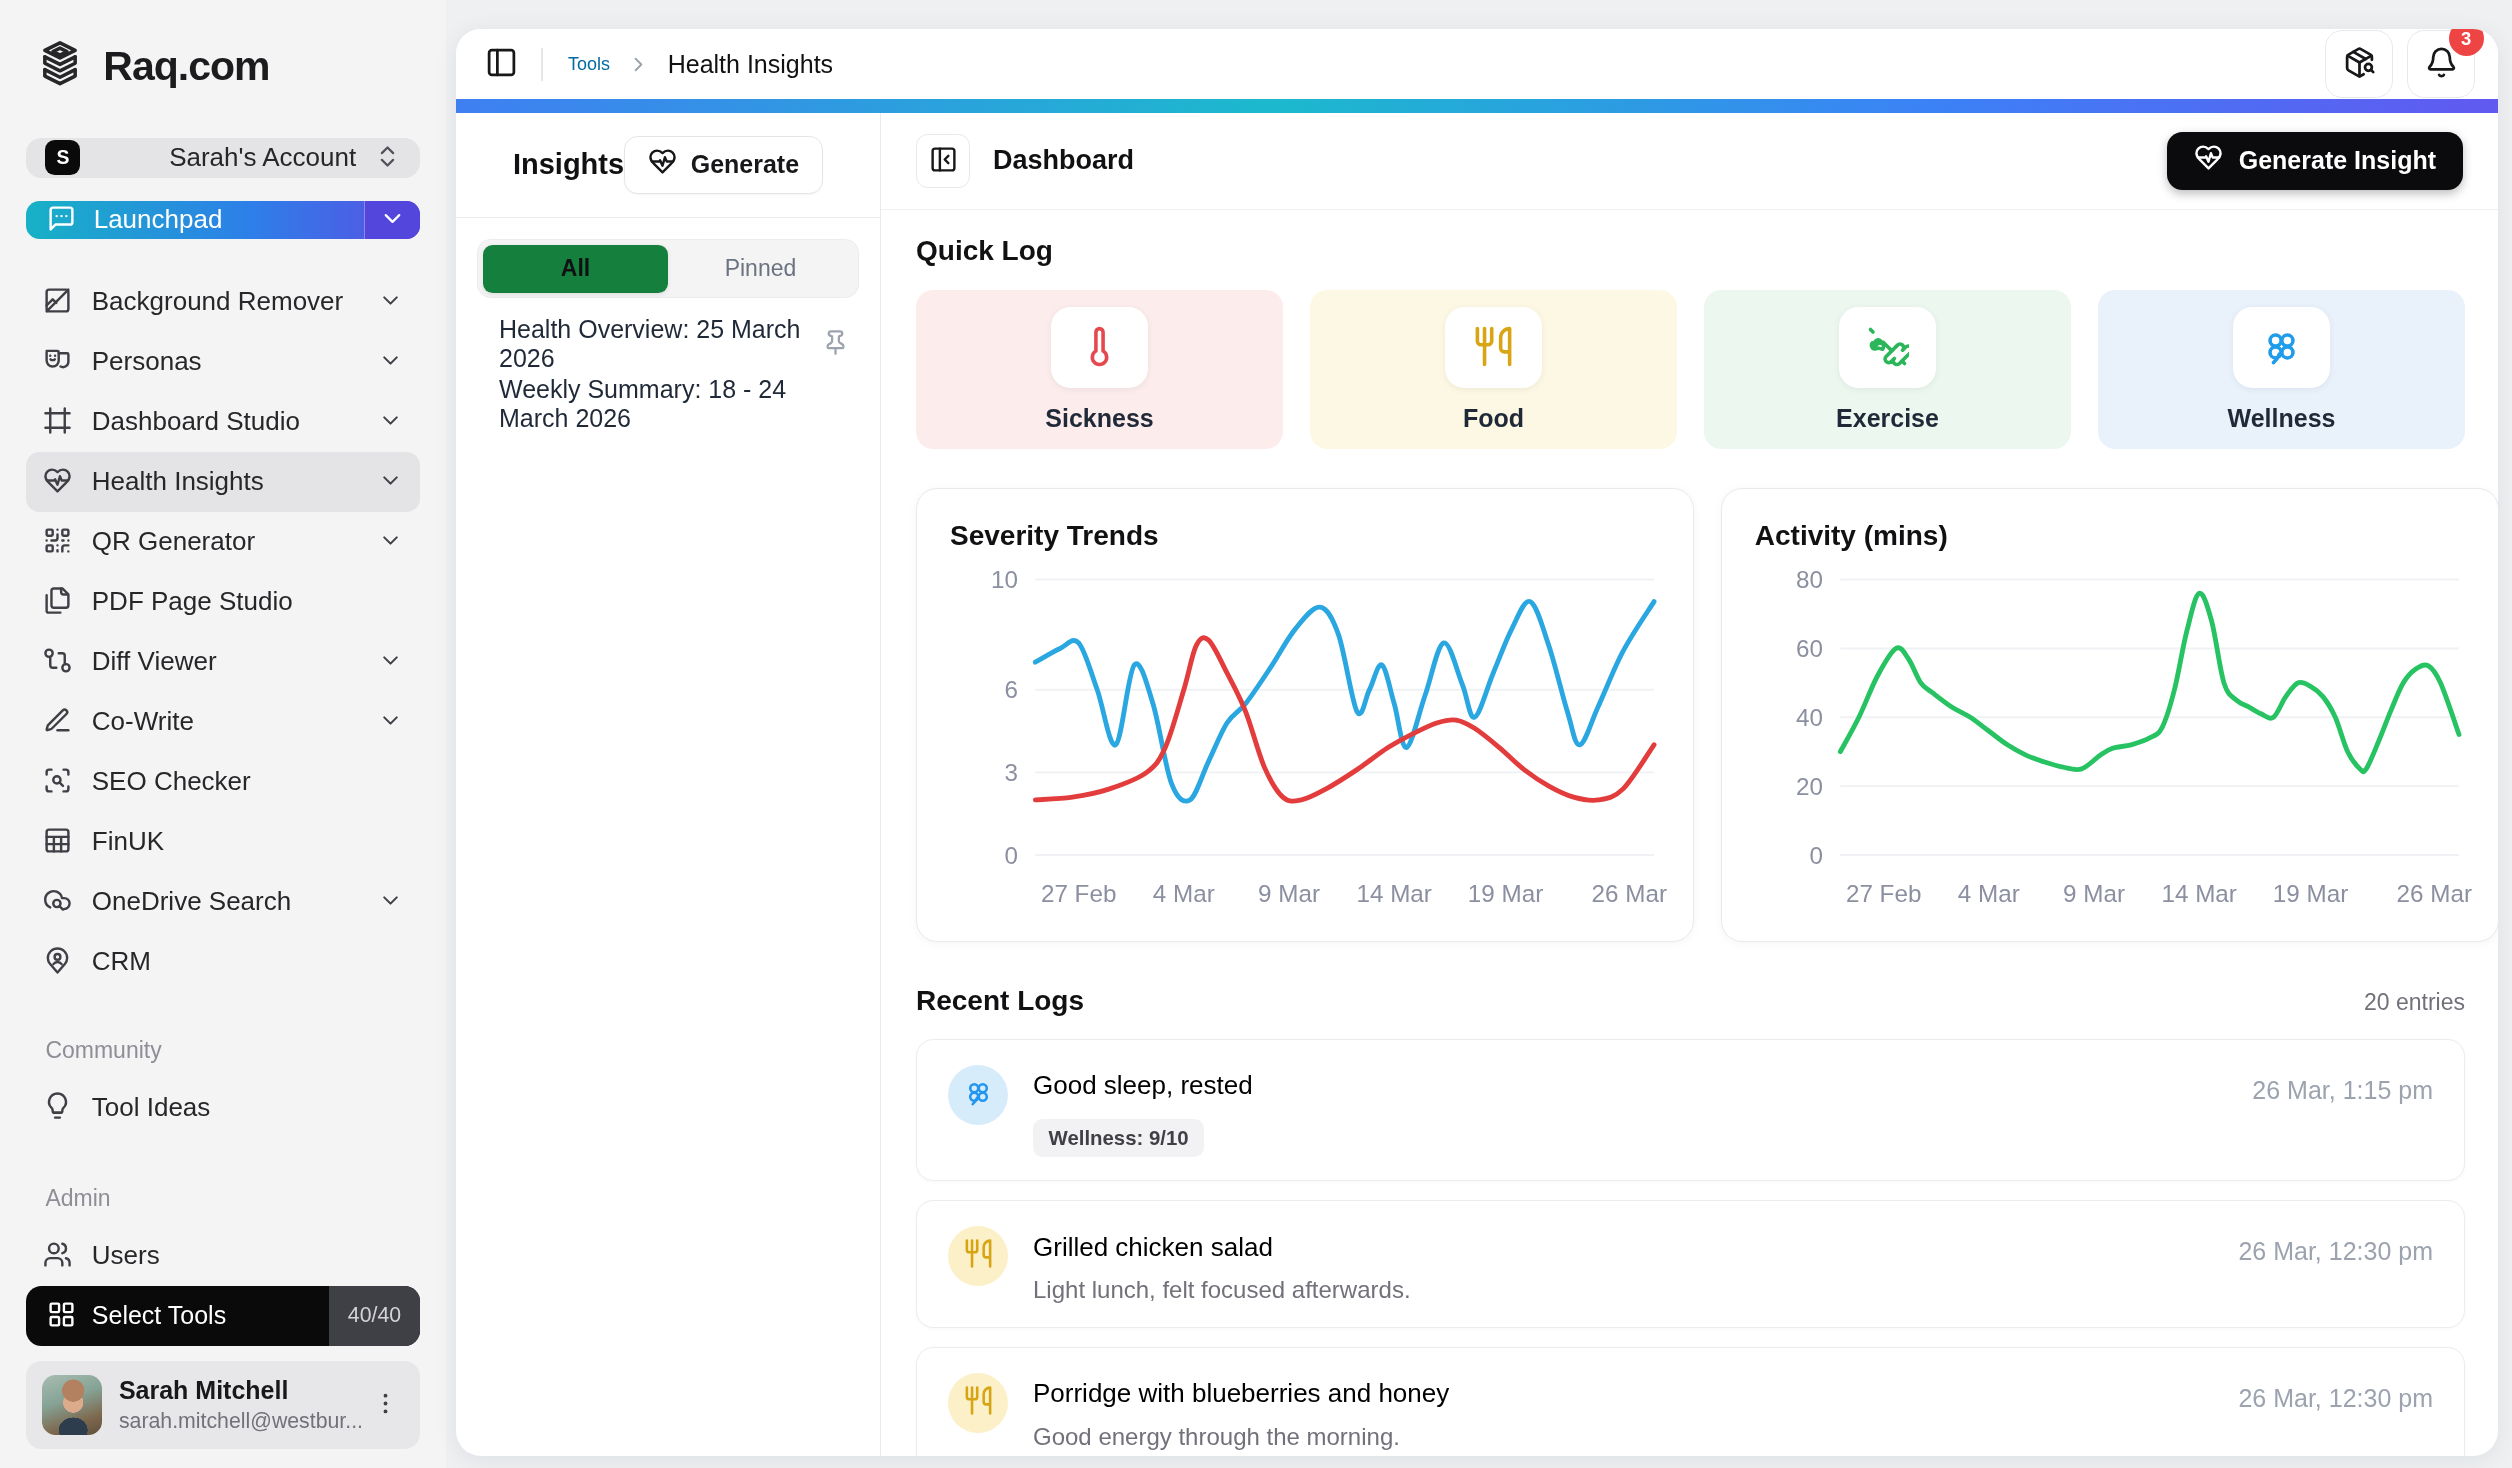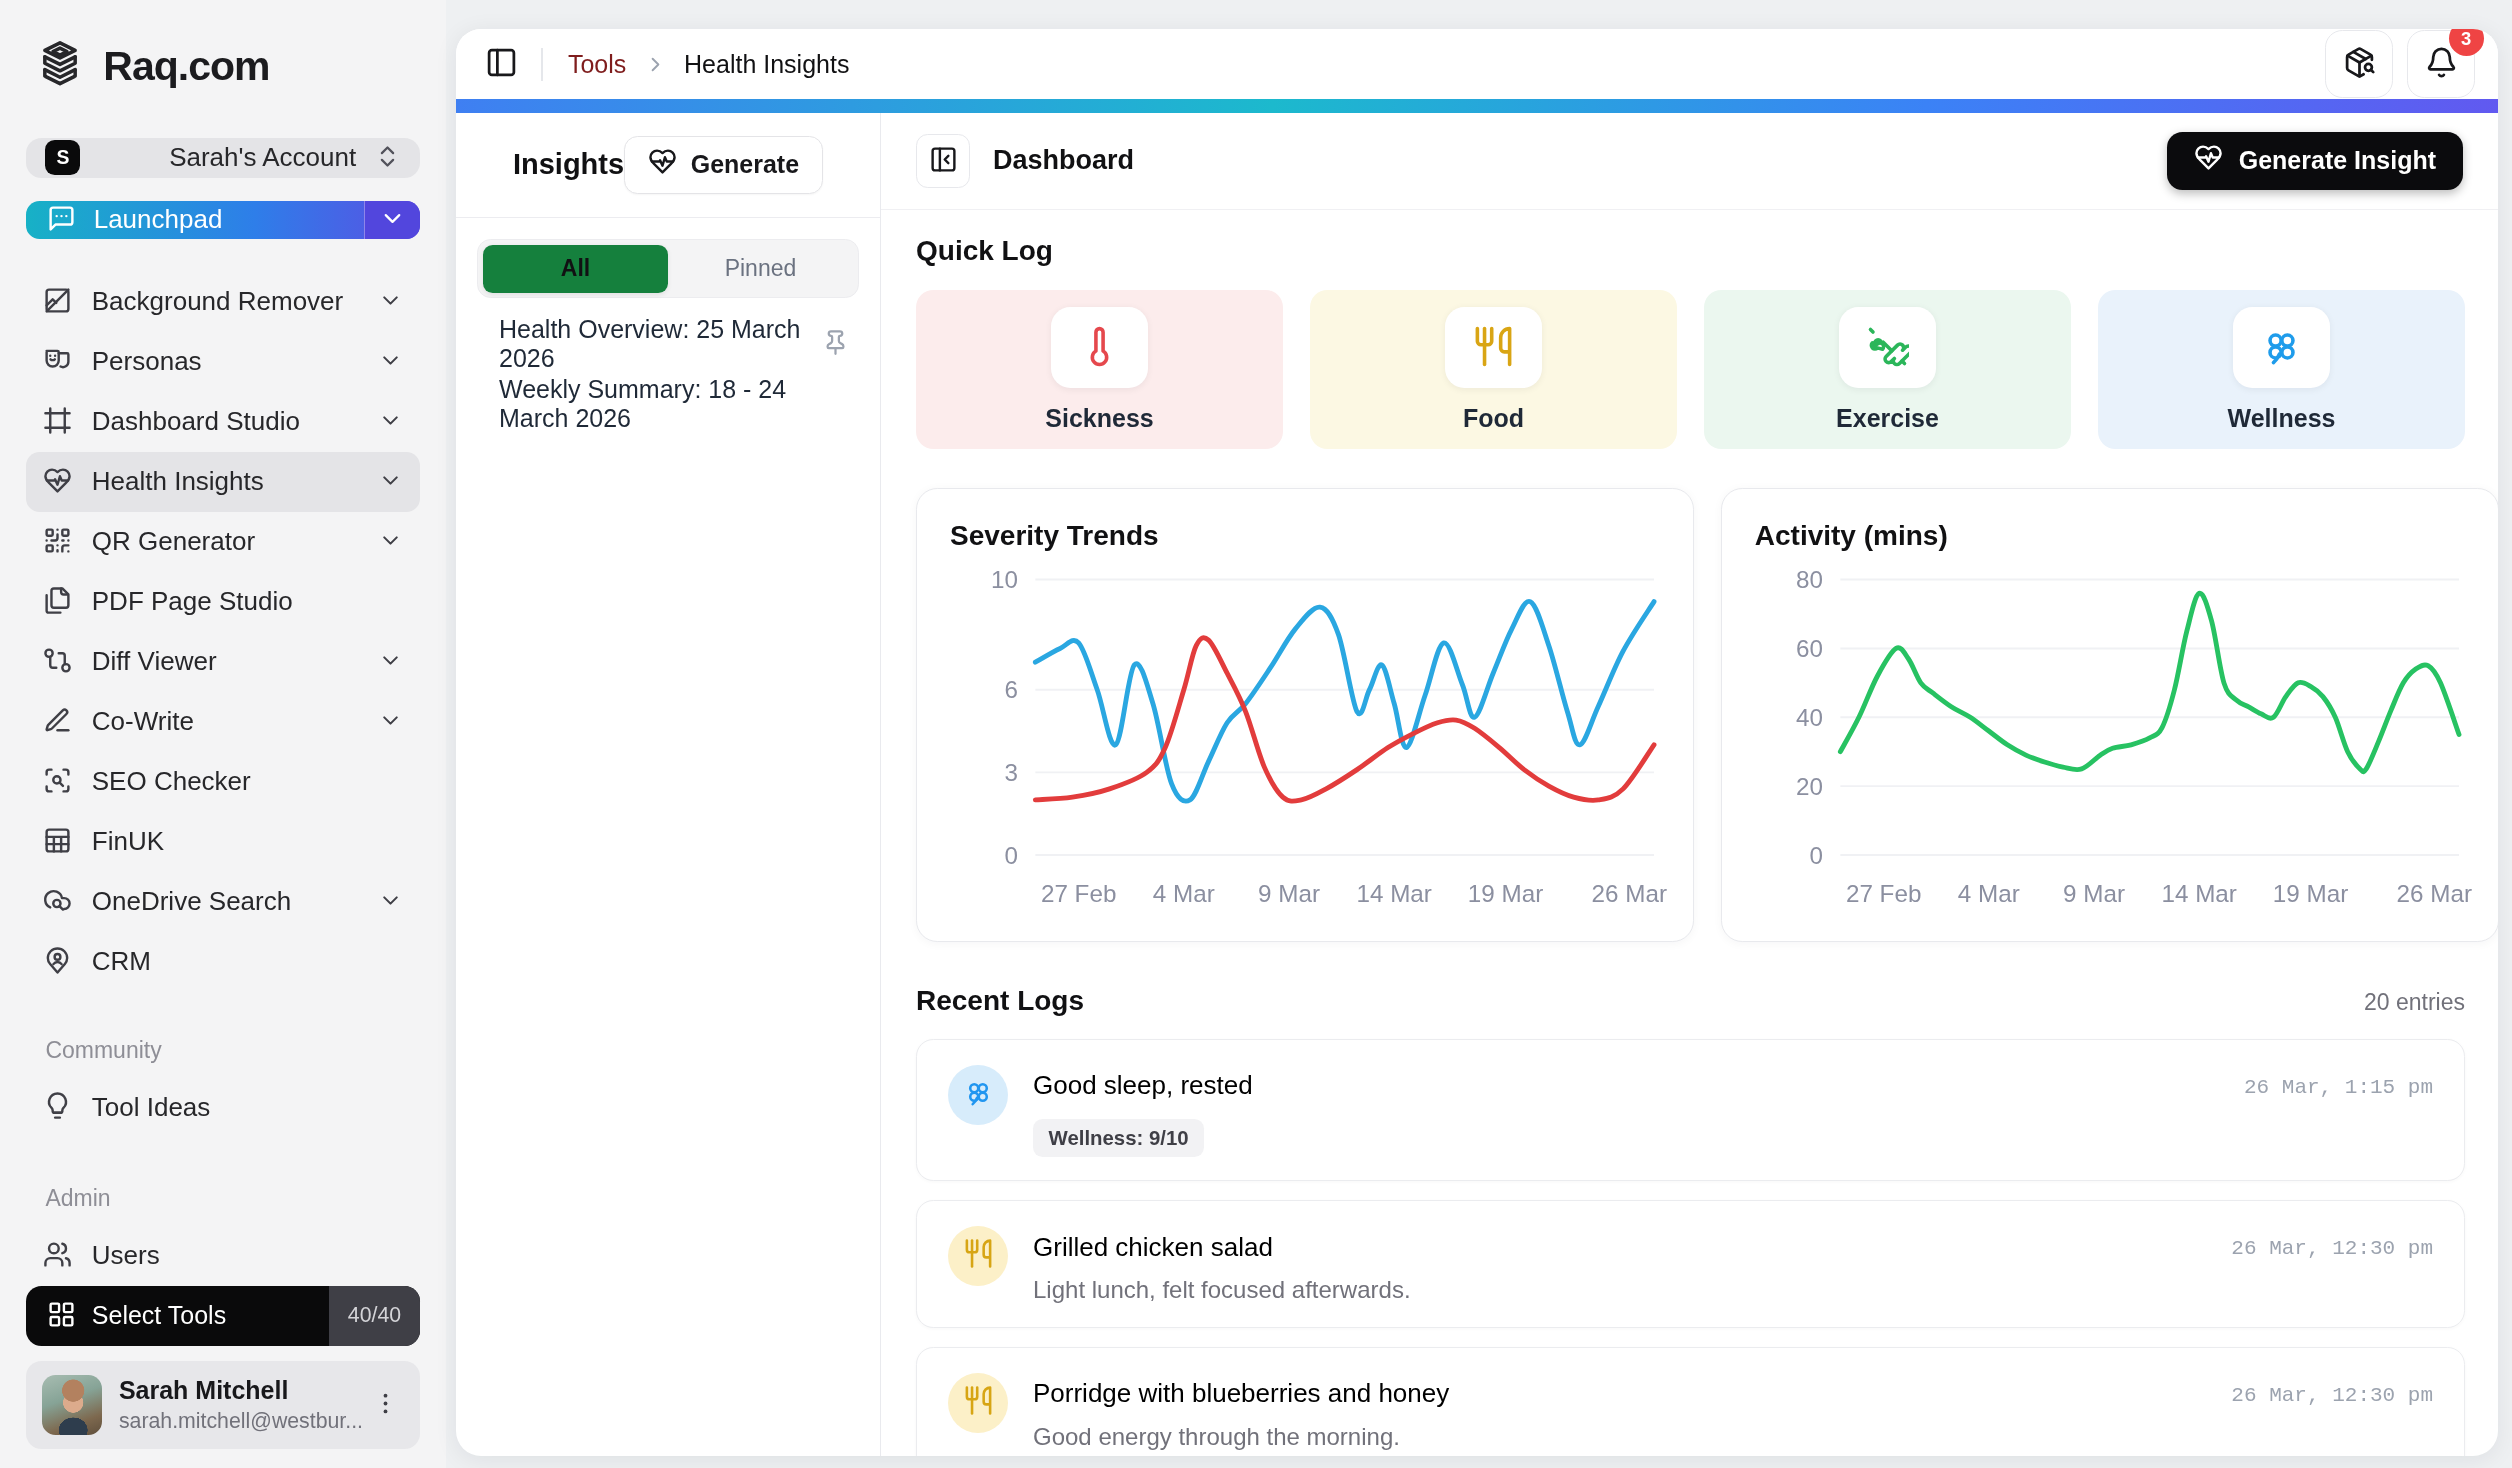--- a/index.html
+++ b/index.html
@@ -57,21 +57,21 @@
 
   
   .panel { position:absolute; left:456px; top:29px; width:2042px; height:1427px;
     background:#fff; border-radius:25px; overflow:hidden;
     box-shadow:0 3.9px 23px rgba(15,23,42,.07); display:flex; flex-direction:column; }
   .topbar { height:70px; display:flex; align-items:center; padding:0 23px 0 29px; background:#fff; }
   .icon-plain { border:none; background:transparent; cursor:pointer; color:#18181b;
     display:flex; align-items:center; }
   .topbar-divider { width:1.9px; height:33px; background:#e5e7eb; margin:0 25px 0 23px; }
   .crumb { display:flex; align-items:center; gap:17.4px; }
-  .crumb-tools { font-size:25px; color:#7f1d1d; cursor:pointer; }
+  .crumb-tools { font-size:18px; color:#0369a1; cursor:pointer; }
   .crumb-sep { color:#9ca3af; display:flex; }
   .crumb-current { font-size:25px; color:#111113; font-weight:500; }
   .topbar-right { margin-left:auto; display:flex; gap:13.6px; }
   .icon-btn { position:relative; width:68px; height:68px; border:1.9px solid #e7e8ec; background:#fff;
     border-radius:17.4px; display:flex; align-items:center; justify-content:center;
     cursor:pointer; color:#18181b; }
   .bell-badge { position:absolute; top:-9.7px; right:-9.7px; min-width:35px; height:35px;
     background:#ef4444; border-radius:968px; color:#fff; font-size:18.4px; font-weight:700;
     display:flex; align-items:center; justify-content:center; padding:0 7.8px; }
   .gradient-bar { height:13.6px; flex:none;
@@ -137,21 +137,21 @@
     display:flex; gap:25px; box-shadow:0 1px 3.9px rgba(16,24,40,.03); min-height:114px; }
   .log-icon { width:60px; height:60px; border-radius:968px; display:flex; align-items:center;
     justify-content:center; flex:none; margin-top:1.9px; }
   .log-row .blue-t { background:#d7ecfb; color:#2196f0; }
   .log-row .yellow-t { background:#fcf0c8; color:#d7a514; }
   .log-body { flex:1; min-width:0; }
   .log-title { font-size:26px; font-weight:400; color:#000000; margin-top:7.8px; }
   .log-sub { font-size:24px; color:#71717a; margin-top:13.6px; }
   .log-badge { display:inline-block; background:#f2f2f4; border-radius:9.7px; padding:7.8px 15.5px;
     font-size:20.4px; font-weight:600; color:#3f3f46; margin-top:17.4px; }
-  .log-time { font-size:21px; color:#9ca3af; white-space:nowrap; margin-top:13.6px;font-family:Liberation Mono, monospace; }
+  .log-time { font-size:25px; color:#9ca3af; white-space:nowrap; margin-top:13.6px; }
 </style>
 </head>
 <body>
 
 <svg class="defs" xmlns="http://www.w3.org/2000/svg">
   <defs>
     <symbol id="sym-logo" viewBox="0 0 48 48" fill="none" stroke="#27272a" stroke-width="3" stroke-linejoin="round" stroke-linecap="round">
       <path d="M24 5 37 11.5 24 18 11 11.5 Z"></path>
       <path d="M24 9.5 30 12.5 24 15.5 18 12.5 Z"></path>
       <path d="M37 17 24 23.5 11 17"></path>

